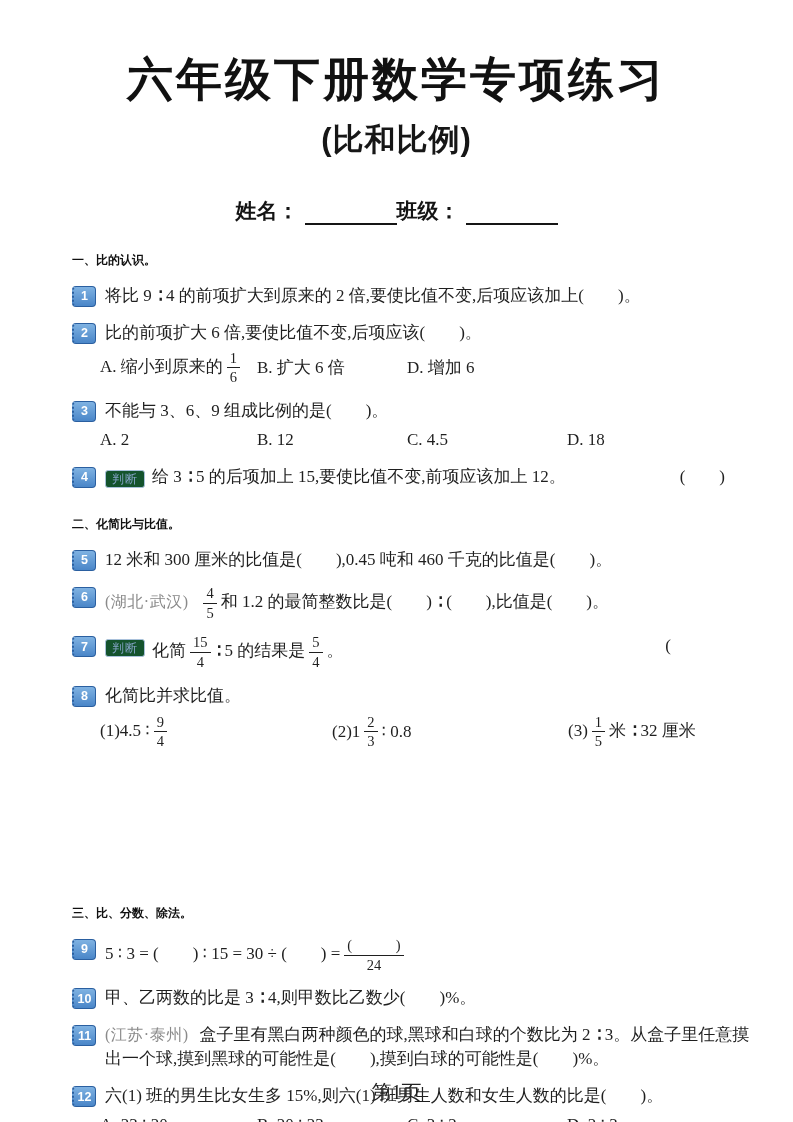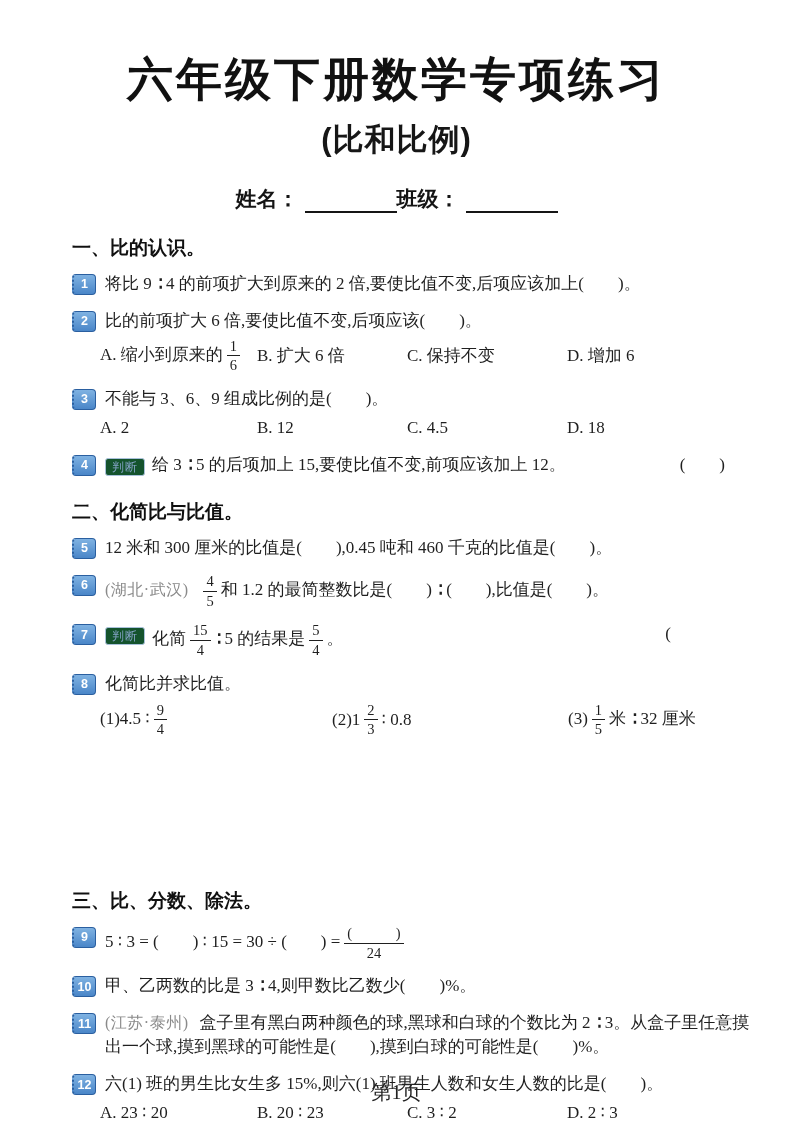--- a/index.html
+++ b/index.html
@@ -10,29 +10,29 @@
   .head{ text-align:center; padding-top:54px; }
   .title{
     font-family:"Liberation Sans","DejaVu Sans",sans-serif;
     font-weight:700;font-size:46px;letter-spacing:3px;color:#111;line-height:1.1;
   }
   .subtitle{
     font-family:"Liberation Sans","DejaVu Sans",sans-serif;
     font-weight:600;font-size:31px;color:#161616;margin-top:14px;letter-spacing:1px;
   }
   .nameline{
-    margin-top:24px;display:flex;justify-content:center;align-items:flex-end;
+    margin-top:36px;display:flex;justify-content:center;align-items:flex-end;
     font-family:"Liberation Sans","DejaVu Sans",sans-serif;
     font-weight:700;font-size:21px;color:#141414;
   }
   .uline{display:inline-block;width:92px;border-bottom:2px solid #151515;height:18px;margin-left:6px;}
   .content{ padding:0 38px 0 72px; }
   .sec-h{
     font-family:"Liberation Sans","DejaVu Sans",sans-serif;
-    font-weight:700;font-size:19px;color:#101010;margin-top:24px;line-height:22px;
+    font-weight:700;font-size:12px;color:#101010;margin-top:24px;line-height:22px;
   }
   .q{ display:flex;align-items:flex-start;margin-top:13px;line-height:24px; }
   .qnum{
     flex:none;width:21px;height:19px;margin:2px 9px 0 0;
     background:linear-gradient(#7fb2e2,#4a86c8);
     border:1px solid #2a5fa0;border-left:2px dotted #2a5fa0;border-radius:4px;
     color:#fff;font-family:"Liberation Sans","DejaVu Sans",sans-serif;
     font-weight:700;font-size:12.5px;display:flex;align-items:center;justify-content:center;
   }
   .qtag{
@@ -88,21 +88,20 @@
       <div class="q">
         <span class="qnum">2</span>
         <span class="qbody"><span>比的前项扩大 6 倍,要使比值不变,后项应该(　　)。</span></span>
       </div>
       <div class="options">
         <span><span>A. 缩小到原来的</span><span class="frac">
             <span class="fn">1</span>
             <span class="fd">6</span>
           </span></span>
         <span><span>B. 扩大 6 倍</span></span>
-        <span><span>C. 保持不变</span></span>
         <span><span>D. 增加 6</span></span>
       </div>
       <div class="q">
         <span class="qnum">3</span>
         <span class="qbody"><span>不能与 3、6、9 组成比例的是(　　)。</span></span>
       </div>
       <div class="options">
         <span><span>A. 2</span></span>
         <span><span>B. 12</span></span>
         <span><span>C. 4.5</span></span>

